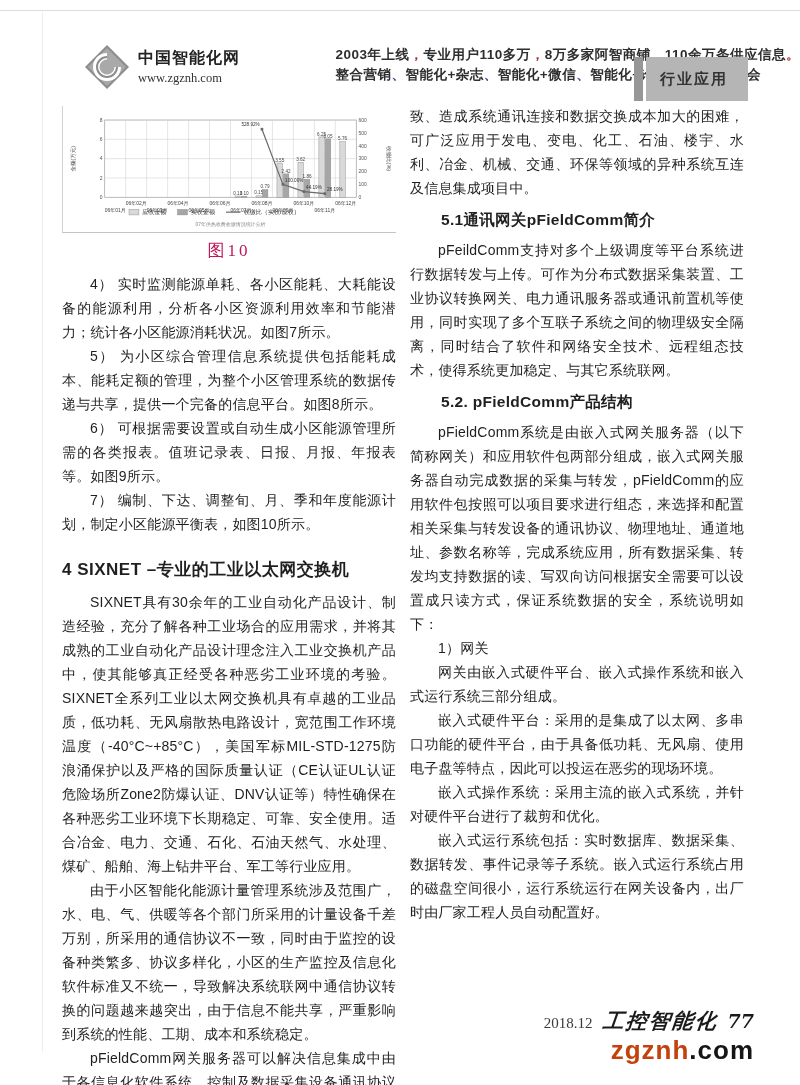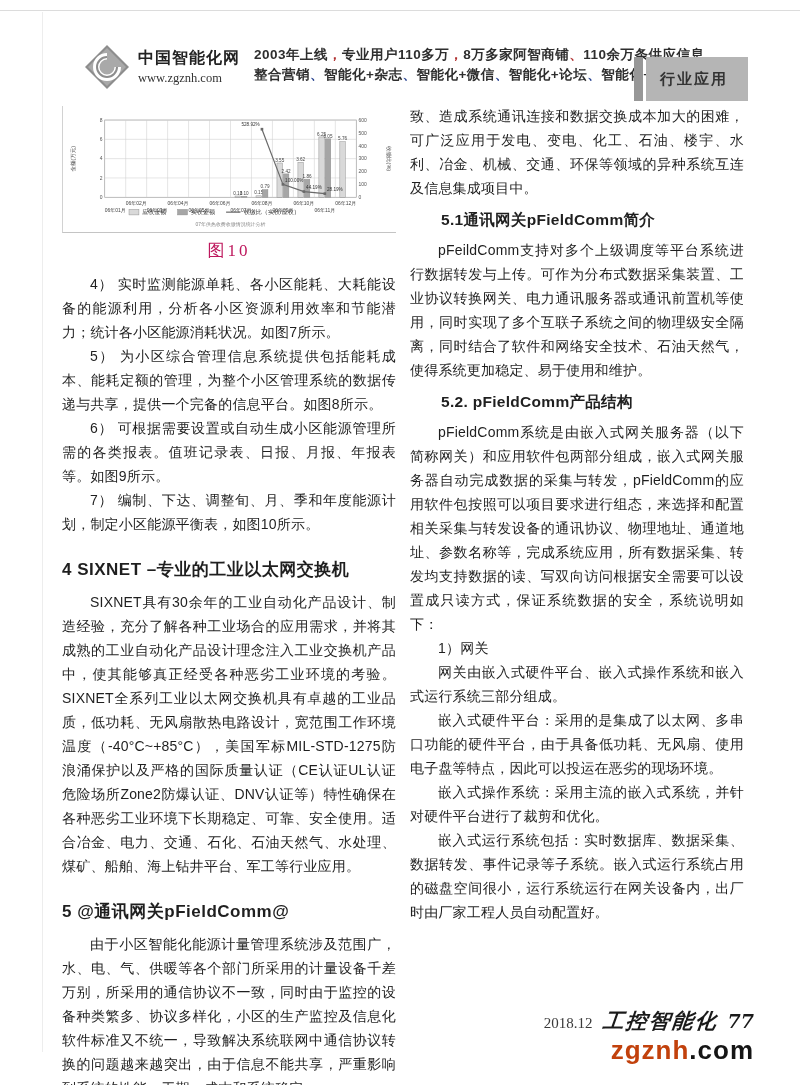--- a/index.html
+++ b/index.html
@@ -2,21 +2,21 @@
 <html><head>
 <meta charset="utf-8">
 <style>
   html,body{margin:0;padding:0;background:#fafafa;}
   .page{position:relative;width:800px;height:1085px;margin:0 auto;background:#ffffff;
         font-family:"Liberation Sans",sans-serif;color:#1f1f1f;overflow:hidden;}
   .scan-top{position:absolute;left:0;top:10px;width:100%;height:1px;background:#dcdcdc;}
   .scan-left{position:absolute;left:42px;top:12px;width:1px;height:1040px;background:#ededed;}
 
   
-  .header{position:relative;padding:44px 0 0 84px;display:flex;align-items:flex-start;}
+  .header{position:relative;padding:44px 0 0 84px;display:flex;align-items:flex-start;justify-content:space-between;}
   .brand{display:flex;align-items:center;}
   .brand svg{display:block;}
   .brand-text{margin-left:8px;}
   .brand-name{font-size:16px;font-weight:bold;color:#222;letter-spacing:1px;}
   .brand-url{font-size:12.5px;color:#333;margin-top:2px;font-family:"Liberation Serif",serif;}
   .tagline{margin-left:14px;padding-top:1px;}
   .tagline div{font-size:13.5px;font-weight:bold;color:#2e2e2e;line-height:20px;letter-spacing:0.5px;}
   .section-tag{position:absolute;right:52px;top:57px;display:flex;align-items:stretch;height:44px;}
   .section-tag .accent{width:9px;background:#979797;margin-right:3px;}
   .section-tag .tagbox{background:#b5b5b5;width:88px;display:flex;align-items:center;
@@ -168,30 +168,29 @@
         </div>
         <div class="figcaption">图10</div>
       </div>
       <div id="left-blocks">
           <p class="p">4） 实时监测能源单耗、各小区能耗、大耗能设备的能源利用，分析各小区资源利用效率和节能潜力；统计各小区能源消耗状况。如图7所示。</p>
           <p class="p">5） 为小区综合管理信息系统提供包括能耗成本、能耗定额的管理，为整个小区管理系统的数据传递与共享，提供一个完备的信息平台。如图8所示。</p>
           <p class="p">6） 可根据需要设置或自动生成小区能源管理所需的各类报表。值班记录表、日报、月报、年报表等。如图9所示。</p>
           <p class="p">7） 编制、下达、调整旬、月、季和年度能源计划，制定小区能源平衡表，如图10所示。</p>
           <div class="h1">4 SIXNET –专业的工业以太网交换机</div>
           <p class="p">SIXNET具有30余年的工业自动化产品设计、制造经验，充分了解各种工业场合的应用需求，并将其成熟的工业自动化产品设计理念注入工业交换机产品中，使其能够真正经受各种恶劣工业环境的考验。SIXNET全系列工业以太网交换机具有卓越的工业品质，低功耗、无风扇散热电路设计，宽范围工作环境温度（-40°C~+85°C），美国军标MIL-STD-1275防浪涌保护以及严格的国际质量认证（CE认证UL认证危险场所Zone2防爆认证、DNV认证等）特性确保在各种恶劣工业环境下长期稳定、可靠、安全使用。适合冶金、电力、交通、石化、石油天然气、水处理、煤矿、船舶、海上钻井平台、军工等行业应用。</p>
-          <div class="h1">5 @通讯网关pFieldComm@</div>
           <p class="p">由于小区智能化能源计量管理系统涉及范围广，水、电、气、供暖等各个部门所采用的计量设备千差万别，所采用的通信协议不一致，同时由于监控的设备种类繁多、协议多样化，小区的生产监控及信息化软件标准又不统一，导致解决系统联网中通信协议转换的问题越来越突出，由于信息不能共享，严重影响到系统的性能、工期、成本和系统稳定。</p>
           <p class="p">pFieldComm网关服务器可以解决信息集成中由于各信息化软件系统、控制及数据采集设备通讯协议不一</p>
         </div>
     </div>
     <div class="col">
       <div id="right-blocks">
           <p class="p noindent">致、造成系统通讯连接和数据交换成本加大的困难，可广泛应用于发电、变电、化工、石油、楼宇、水利、冶金、机械、交通、环保等领域的异种系统互连及信息集成项目中。</p>
           <div class="h2">5.1通讯网关pFieldComm简介</div>
-          <p class="p">pFeildComm支持对多个上级调度等平台系统进行数据转发与上传。可作为分布式数据采集装置、工业协议转换网关、电力通讯服务器或通讯前置机等使用，同时实现了多个互联子系统之间的物理级安全隔离，同时结合了软件和网络安全技术、石油天然气，使得系统更加稳定、易于使用和维护。</p>
+          <p class="p">pFeildComm支持对多个上级调度等平台系统进行数据转发与上传。可作为分布式数据采集装置、工业协议转换网关、电力通讯服务器或通讯前置机等使用，同时实现了多个互联子系统之间的物理级安全隔离，同时结合了软件和网络安全技术、远程组态技术，使得系统更加稳定、与其它系统联网。</p>
           <div class="h2">5.2. pFieldComm产品结构</div>
           <p class="p">pFieldComm系统是由嵌入式网关服务器（以下简称网关）和应用软件包两部分组成，嵌入式网关服务器自动完成数据的采集与转发，pFieldComm的应用软件包按照可以项目要求进行组态，来选择和配置相关采集与转发设备的通讯协议、物理地址、通道地址、参数名称等，完成系统应用，所有数据采集、转发均支持数据的读、写双向访问根据安全需要可以设置成只读方式，保证系统数据的安全，系统说明如下：</p>
           <p class="p">1）网关</p>
           <p class="p">网关由嵌入式硬件平台、嵌入式操作系统和嵌入式运行系统三部分组成。</p>
           <p class="p">嵌入式硬件平台：采用的是集成了以太网、多串口功能的硬件平台，由于具备低功耗、无风扇、使用电子盘等特点，因此可以投运在恶劣的现场环境。</p>
           <p class="p">嵌入式操作系统：采用主流的嵌入式系统，并针对硬件平台进行了裁剪和优化。</p>
           <p class="p">嵌入式运行系统包括：实时数据库、数据采集、数据转发、事件记录等子系统。嵌入式运行系统占用的磁盘空间很小，运行系统运行在网关设备内，出厂时由厂家工程人员自动配置好。</p>
         </div>
     </div>
   </div>

